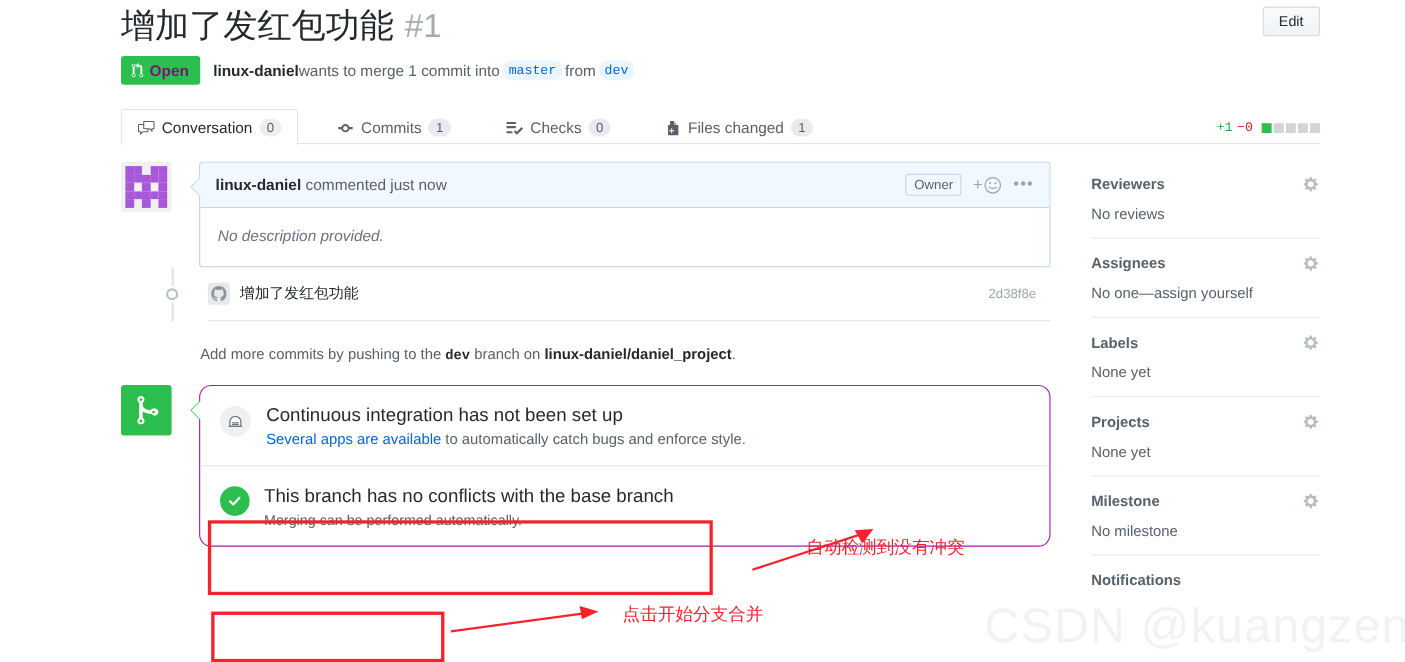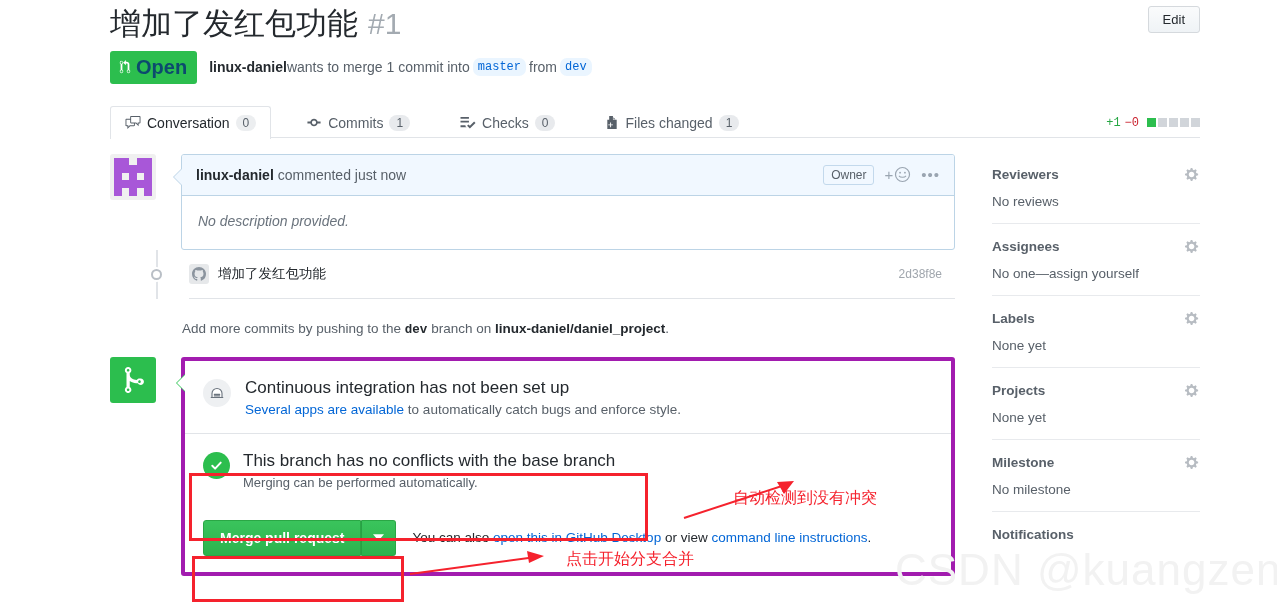--- a/index.html
+++ b/index.html
@@ -23,21 +23,21 @@
   .edit-btn {
     position:absolute; right:77px; top:6px;
     background:linear-gradient(#fafbfc,#eff3f6);
     border:1px solid #d5d9dd; border-radius:3px;
     font-size:13px; color:#24292e; padding:5px 14px;
     cursor:pointer; font-family:inherit;
   }
   .meta-row { display:flex; align-items:center; margin-top:9px; font-size:14px; color:#586069; }
   .state-badge {
     display:inline-flex; align-items:center; gap:5px;
-    background:#2cbe4e; color:#0c4a6e; font-weight:bold; font-size:20px;
+    background:#2cbe4e; color:#701a75; font-weight:bold; font-size:14px;
     padding:5px 10px 5px 9px; border-radius:3px; margin-right:12px;
   }
   .state-badge svg { display:block; }
   .meta-author { color:#24292e; font-weight:bold; }
   .code-ref {
     font-family:"Liberation Mono", monospace; font-size:12px;
     background:#eaf5ff; color:#0366d6; border-radius:7px;
     padding:2px 5px; margin:0 3px;
   }
 
@@ -143,21 +143,21 @@
   .push-hint b { color:#24292e; }
   .push-hint code { font-family:"Liberation Mono", monospace; font-size:12.5px; color:#24292e; font-weight:bold; }
 
   
   .merge-block { display:flex; align-items:flex-start; margin-top:20px; position:relative; }
   .merge-badge {
     width:46px; height:46px; border-radius:3px; background:#2cbe4e;
     display:flex; align-items:center; justify-content:center; flex:none;
   }
   .merge-box {
-    margin-left:25px; flex:1; border:4px solid #a21caf; border-radius:3px;
+    margin-left:25px; flex:1; border:1px solid #a21caf; border-radius:11px;
     background:#fff; position:relative;
   }
   .merge-box:before {
     content:""; position:absolute; left:-9px; top:13px; width:0; height:0;
     border-top:9px solid transparent; border-bottom:9px solid transparent;
     border-right:9px solid #34c758;
   }
   .merge-box:after {
     content:""; position:absolute; left:-8px; top:13px; width:0; height:0;
     border-top:9px solid transparent; border-bottom:9px solid transparent;
@@ -394,31 +394,20 @@
               <svg width="15" height="15" viewBox="0 0 16 16" fill="none" stroke="#fff" stroke-width="2.1" stroke-linecap="round" stroke-linejoin="round">
                 <path d="M3.5 8.3l3 3 6-6.4"></path>
               </svg>
             </span>
             <div>
               <div class="mstate-title">This branch has no conflicts with the base branch</div>
               <div class="mstate-sub small">Merging can be performed automatically.</div>
             </div>
           </div>
 
-          <div class="merge-actions">
-            <span class="merge-btn-grp">
-              <button class="merge-btn">Merge pull request</button>
-              <span class="merge-caret">
-                <svg width="11" height="7" viewBox="0 0 10 6" fill="#fff">
-                  <path d="M0 0h10L5 6z"></path>
-                </svg>
-              </span>
-            </span>
-            <span class="merge-note"><span>You can also </span><a class="lnk">open this in GitHub Desktop</a><span> or view </span><a class="lnk">command line instructions</a><span>.</span></span>
-          </div>
         </div>
       </div>
     </div>
 
     <div class="side-col">
 
       <div class="side-sec">
         <div class="side-head">
           <span>Reviewers</span>
           <span class="gear">

